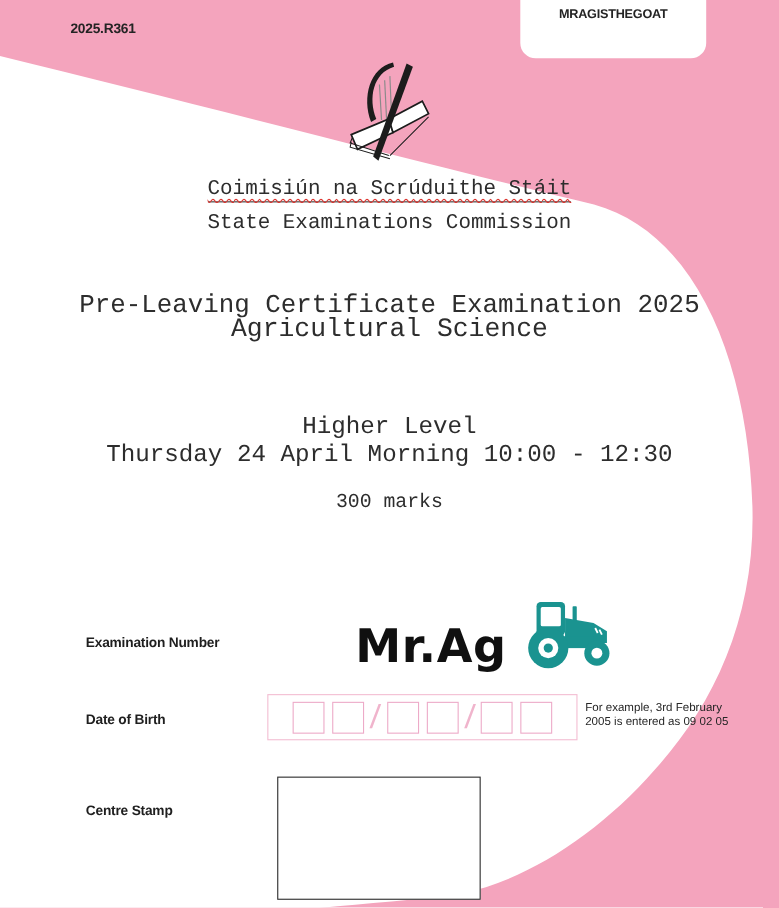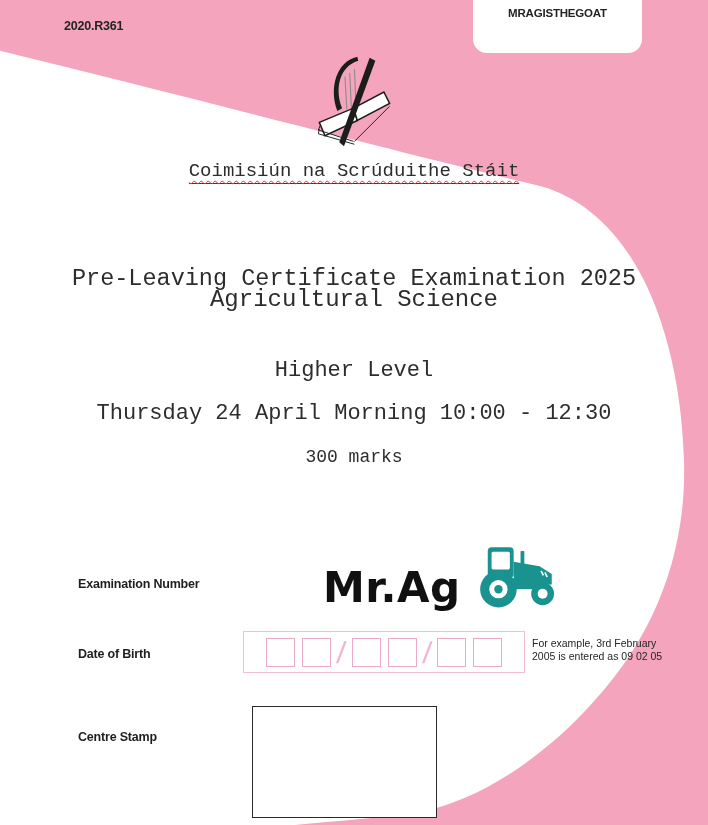--- a/index.html
+++ b/index.html
@@ -45,21 +45,21 @@
   }
   .sec-irish .u-wavy{
     text-decoration:underline wavy #dd342f;
     text-decoration-thickness:1px;
     text-underline-offset:4px;
   }
   .sec-english{top:191px;font-size:19px;}
 
   .exam-title{top:265px;font-size:23.5px;}
   .exam-subject{top:286px;font-size:24px;}
-  .exam-level{top:358px;font-size:22px;}
+  .exam-level{top:376px;font-size:22px;}
   .exam-session{top:401px;font-size:22px;}
   .exam-marks{top:447px;font-size:18px;}
 
   .field-label{
     position:absolute;left:78px;
     font-size:12.5px;font-weight:700;color:#1f1f1f;letter-spacing:-0.2px;
   }
   .exam-number-label{top:577px;}
   .dob-label{top:647px;}
   .stamp-label{top:730px;}
@@ -104,21 +104,21 @@
     <rect class="bg-pink" x="0" y="0" width="708" height="825"></rect>
     <path class="bg-blob" d="M -20 46
       C 170 92, 390 150, 540 186
       C 634 212, 680 330, 684 460
       C 687 562, 648 642, 595 700
       C 545 757, 480 800, 420 812
       C 370 820, 310 822, 262 829
       L -20 829 Z"></path>
   </svg>
 
-  <div class="code">2020.R361</div>
+  <div class="code">2025.R361</div>
 
   <div class="watermark">
     <span>MRAGISTHEGOAT</span>
   </div>
 
   <svg class="harp" viewBox="0 0 100 100" aria-hidden="true">
     <path d="M54 3 C32 8 24 36 33 60 L38 57 C30 37 35 13 55 7 Z" fill="#1c1c1c"></path>
     <g stroke="#8a8a8a" stroke-width="1.1">
       <line x1="41" y1="24" x2="43" y2="58"></line>
       <line x1="46" y1="20" x2="48" y2="61"></line>
@@ -126,20 +126,21 @@
     </g>
     <path d="M14 72 L50 57 L54 70 L20 86 Z" fill="#ffffff" stroke="#1c1c1c" stroke-width="1.6"></path>
     <path d="M54 70 L50 57 L82 40 L88 52 Z" fill="#ffffff" stroke="#1c1c1c" stroke-width="1.6"></path>
     <path d="M15 75 L13 80 L50 92 M14 79 L13 84 L51 95 M51 92 L88 55" stroke="#1c1c1c" stroke-width="1" fill="none"></path>
     <path d="M67 4 L73 7 L40 97 L35 93 Z" fill="#1c1c1c"></path>
   </svg>
 
   <div class="centered serif sec-irish">
     <span class="u-solid"><span class="u-wavy">Coimisiún na Scrúduithe Stáit</span></span>
   </div>
+  <div class="centered serif sec-english">State Examinations Commission</div>
 
   <div class="centered serif exam-title">Pre-Leaving Certificate Examination 2025</div>
   <div class="centered serif exam-subject">Agricultural Science</div>
   <div class="centered serif exam-level">Higher Level</div>
   <div class="centered serif exam-session">Thursday 24 April Morning 10:00 - 12:30</div>
   <div class="centered serif exam-marks">300 marks</div>
 
   <div class="field-label exam-number-label">Examination Number</div>
   <div class="brand-text">Mr.Ag</div>
   <svg class="tractor" viewBox="0 0 110 84" aria-hidden="true">

